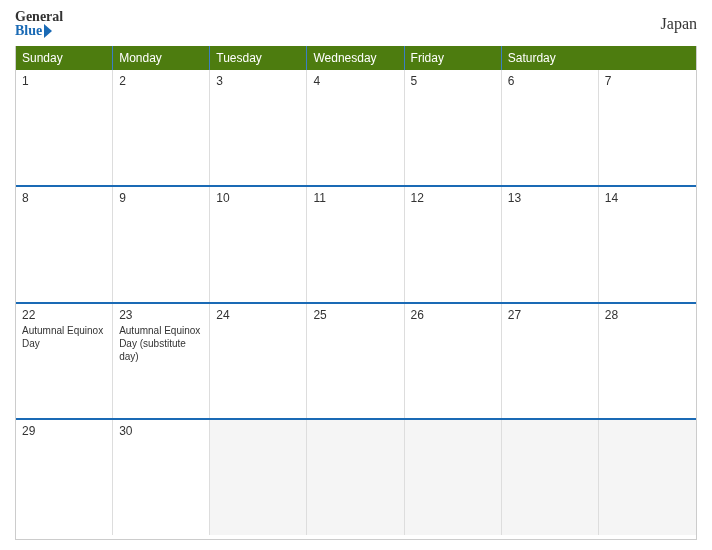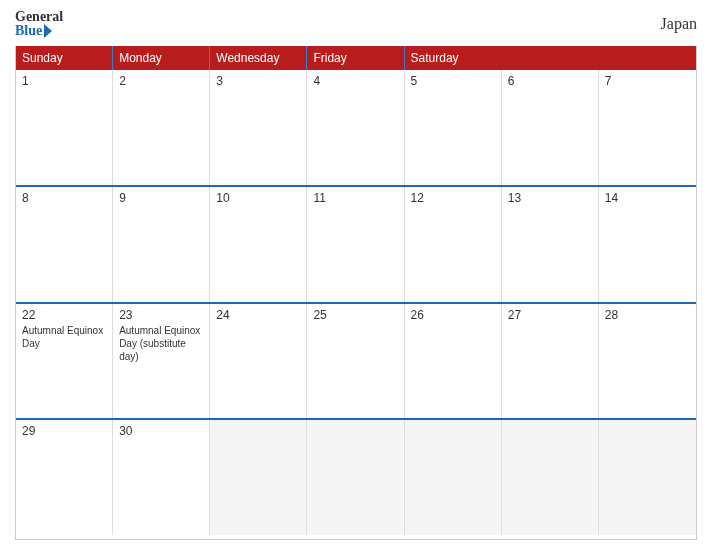--- a/index.html
+++ b/index.html
@@ -67,21 +67,21 @@
       text-align: right;
     }
     .calendar {
       flex: 1;
       border: 1px solid #ccc;
       border-top: none;
     }
     .day-headers {
       display: grid;
       grid-template-columns: repeat(7, 1fr);
-      background: #b91c1c;
+      background: #4d7c0f;
     }
     .day-header {
       color: #fff;
       font-size: 12px;
       padding: 5px 6px;
       font-weight: normal;
       border-right: 1px solid #3a7ec5;
     }
     .day-header:last-child {
       border-right: none;
@@ -141,20 +141,21 @@
         <div class="logo-triangle"></div>
       </div>
     </div>
     <div class="country">Japan</div>
   </div>
 
   <div class="calendar">
     <div class="day-headers">
       <div class="day-header">Sunday</div>
       <div class="day-header">Monday</div>
+      <div class="day-header">Tuesday</div>
       <div class="day-header">Wednesday</div>
       <div class="day-header">Friday</div>
       <div class="day-header">Saturday</div>
     </div>
     <div class="weeks">
 
       <div class="week">
         <div class="day-cell">
             <span class="day-num">1</span>
           </div>

